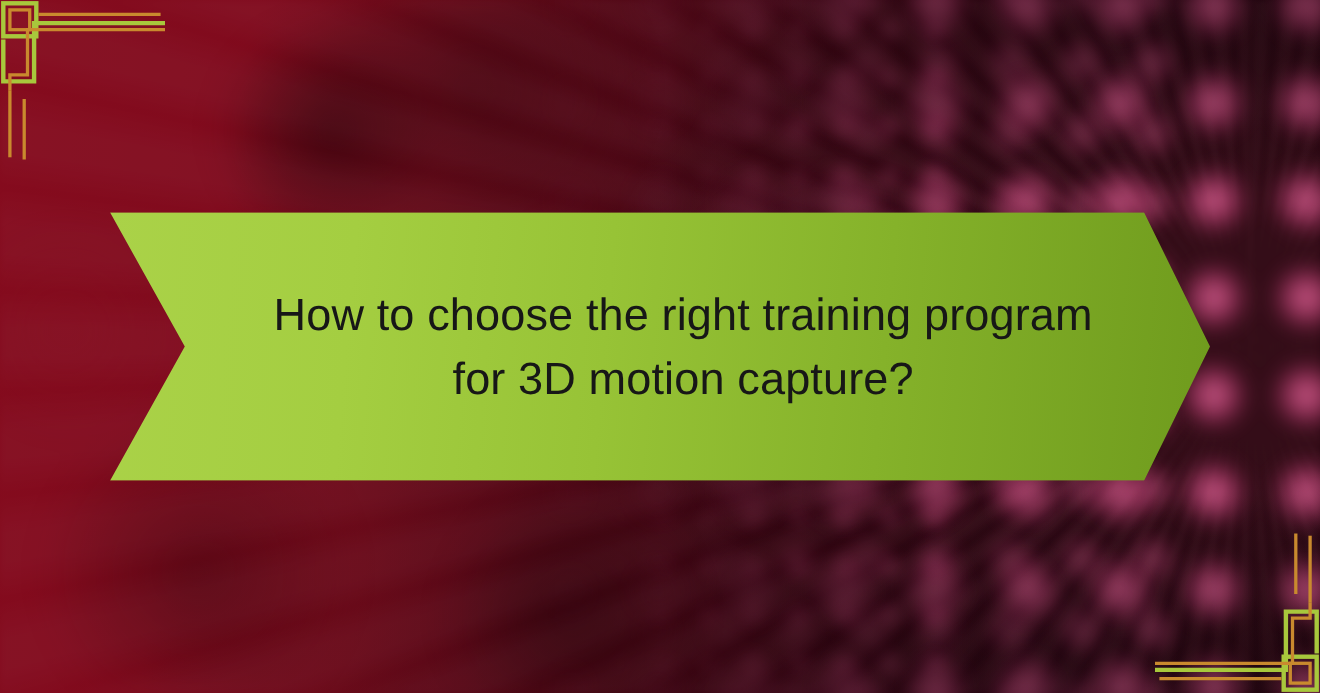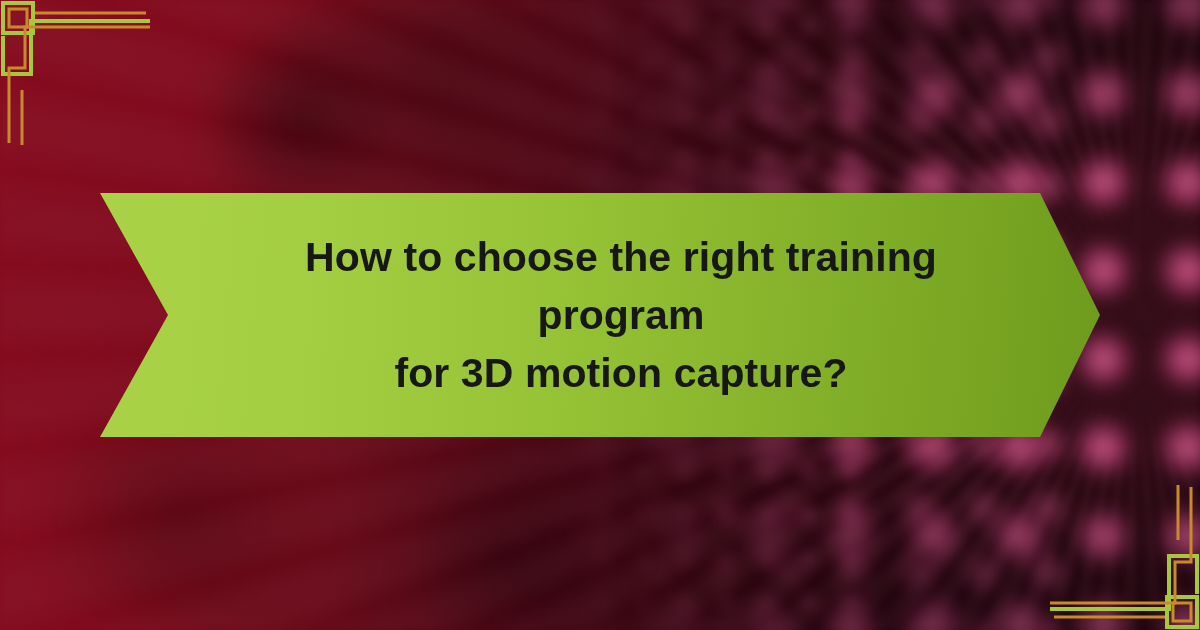--- a/index.html
+++ b/index.html
@@ -126,21 +126,21 @@
       0% 100%,
       6.8% 50%);
     display: flex;
     align-items: center;
     justify-content: center;
   }
   .banner-text {
     color: #171717;
     font-size: 41px;
     line-height: 1.42;
-    font-weight: 700;
+    font-weight: 400;
     text-align: center;
     letter-spacing: 0.1px;
     max-width: 790px;
     padding-left: 52px;
     padding-right: 10px;
     white-space: pre-line;
   }
 </style>
 </head>
 <body>

